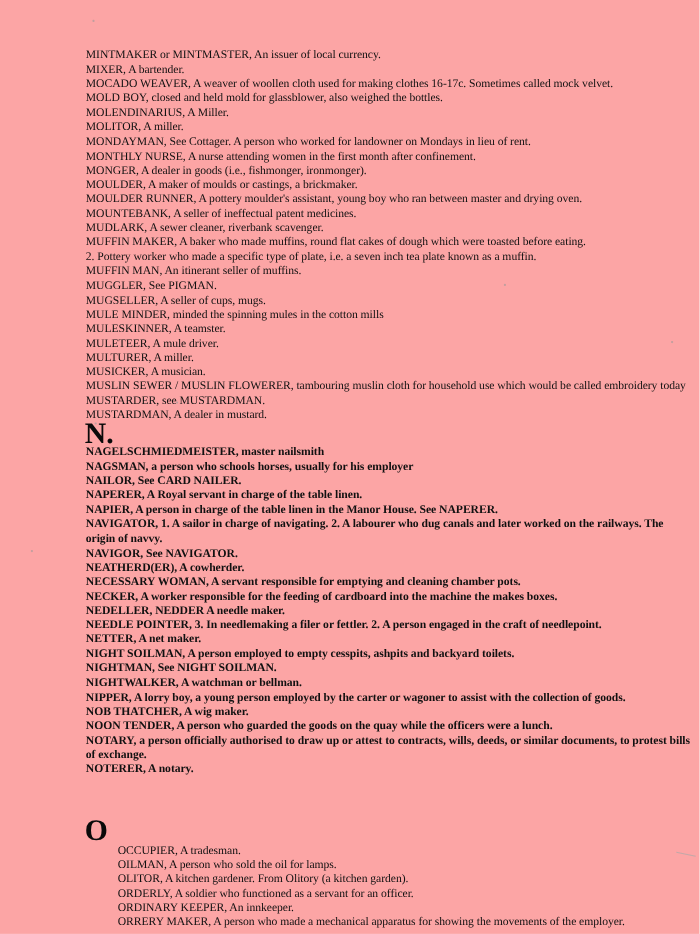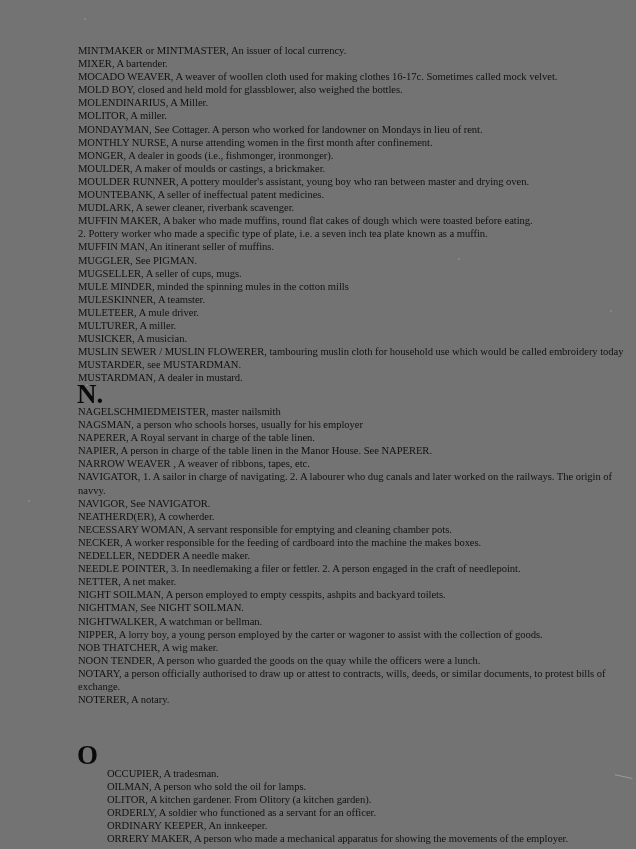--- a/index.html
+++ b/index.html
@@ -10,36 +10,36 @@
     body {
       width: 636px;
       height: 849px;
       overflow: hidden;
       position: relative;
     }
     .page {
       position: absolute;
       left: 0; top: 0;
       width: 636px; height: 849px;
-      background: #737373;
+      background: #fca5a5;
     }
     .entries {
       position: absolute;
       left: 78px;
       font-family: "Liberation Serif", serif;
       font-size: 10.6px;
       line-height: 13.1px;
       color: #111;
       white-space: nowrap;
       letter-spacing: -0.05px;
     }
     .entry { display: block; }
     .entry.wrap { white-space: normal; width: 552px; }
     #block-m { top: 44px; }
-    #block-n { top: 405px; }
+    #block-n { top: 405px; font-weight: bold; }
     #block-o { top: 767px; margin-left: 29px; }
     .heading {
       position: absolute;
       left: 77px;
       font-family: "Liberation Serif", serif;
       font-weight: bold;
       font-size: 27px;
       line-height: 27px;
       color: #0a0a0a;
     }
@@ -95,23 +95,23 @@
     <span class="entry wrap">MUSLIN SEWER / MUSLIN FLOWERER,  tambouring muslin cloth for household use which would be called embroidery today</span>
     <span class="entry">MUSTARDER, see MUSTARDMAN.</span>
     <span class="entry">MUSTARDMAN, A dealer in mustard.</span>
   </div>
 
   <div class="heading" id="heading-n">N.</div>
 
   <div class="entries" id="block-n">
     <span class="entry">NAGELSCHMIEDMEISTER,  master nailsmith</span>
     <span class="entry">NAGSMAN,  a person who schools horses, usually for his employer</span>
+    <span class="entry">NAILOR, See CARD NAILER.</span>
     <span class="entry">NAPERER,  A Royal servant in charge of the table linen.</span>
     <span class="entry">NAPIER, A person in charge of the table linen in the Manor House. See NAPERER.</span>
-    <span class="entry">NARROW WEAVER , A weaver of ribbons, tapes, etc.</span>
     <span class="entry wrap">NAVIGATOR, 1. A sailor in charge of navigating. 2. A labourer who dug canals and later worked on the railways. The origin of navvy.</span>
     <span class="entry">NAVIGOR, See NAVIGATOR.</span>
     <span class="entry">NEATHERD(ER), A cowherder.</span>
     <span class="entry">NECESSARY WOMAN, A servant responsible for emptying and cleaning chamber pots.</span>
     <span class="entry">NECKER, A worker responsible for the feeding of cardboard into the machine the makes boxes.</span>
     <span class="entry">NEDELLER, NEDDER A needle maker.</span>
     <span class="entry">NEEDLE POINTER, 3. In needlemaking a filer or fettler. 2. A person engaged in the craft of needlepoint.</span>
     <span class="entry">NETTER, A net maker.</span>
     <span class="entry">NIGHT SOILMAN, A person employed to empty cesspits, ashpits and backyard toilets.</span>
     <span class="entry">NIGHTMAN, See NIGHT SOILMAN.</span>

